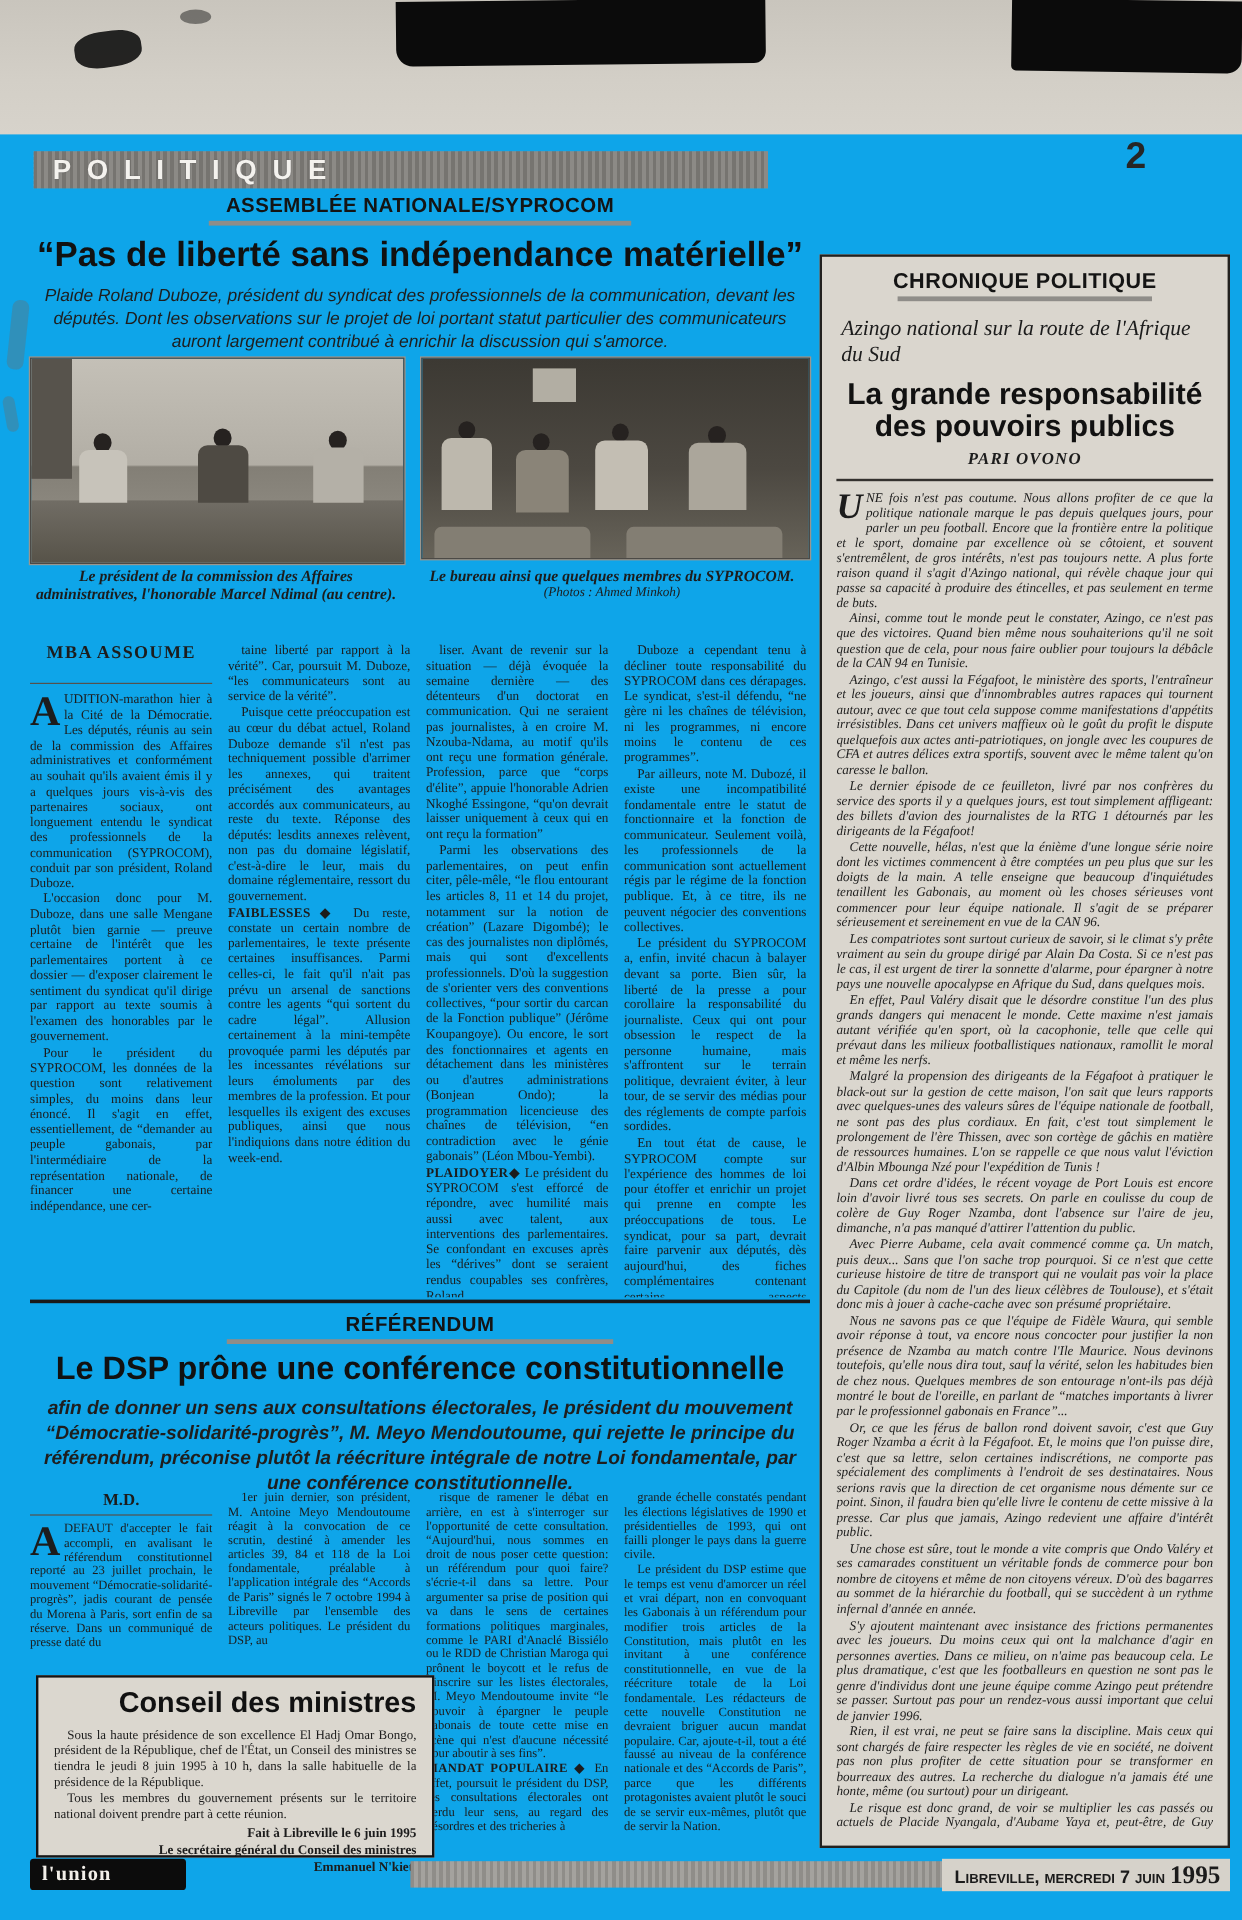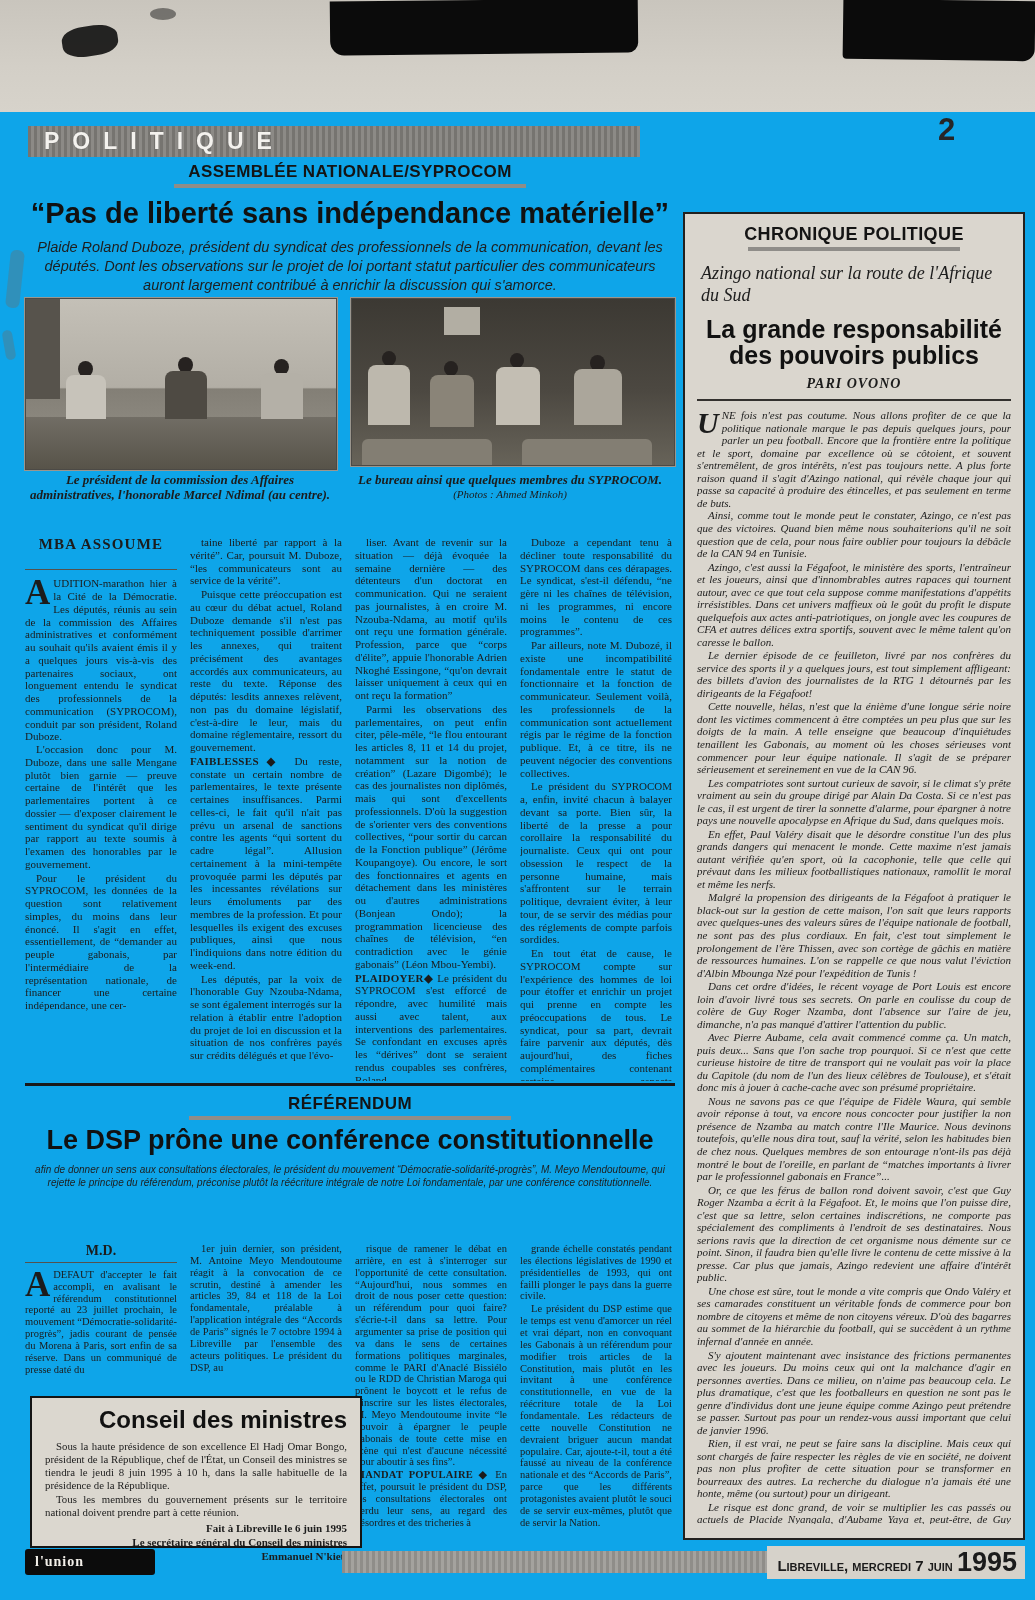--- a/index.html
+++ b/index.html
@@ -58,21 +58,21 @@
   .credit{font-style:italic;font-size:11px;font-weight:normal;text-align:center;margin-top:1px;}
   .cols{position:absolute;display:flex;}
   .cols-main{left:25px;top:536px;width:650px;height:545px;gap:13px;}
   .col{width:152px;height:100%;overflow:hidden;font-size:11px;line-height:1.16;}
   .byline-main{font-weight:bold;font-size:15px;letter-spacing:1.2px;text-align:center;
     border-bottom:1px solid #55524c;padding-bottom:16px;margin-bottom:7px;}
   .sep-rule{position:absolute;left:25px;top:1083px;width:650px;height:3px;background:#191919;}
   
   .ref-head{position:absolute;left:25px;top:1094px;width:650px;}
   .ref-head .headline{font-size:27px;margin-top:6px;}
-  .ref-head .deck{font-size:10px;margin-top:9px;padding:0 2px;}
+  .ref-head .deck{font-size:16px;margin-top:9px;padding:0 2px;font-weight:bold;}
   .cols-dsp{left:25px;top:1243px;width:650px;height:307px;gap:13px;}
   .col-dsp{width:152px;overflow:hidden;font-size:10.5px;line-height:1.13;height:307px;}
   .col-dsp.short{height:148px;}
   .byline-md{font-weight:bold;font-size:14px;text-align:center;border-bottom:1px solid #55524c;
     padding-bottom:3px;margin-bottom:6px;}
   
   .conseil{position:absolute;left:30px;top:1396px;width:332px;height:152px;border:2px solid #141414;
     background:#dbd7cf;padding:6px 13px;box-sizing:border-box;}
   .conseil h2{font-family:"Liberation Sans",sans-serif;font-size:24px;text-align:right;
     margin:2px 0 6px;color:#111;}
@@ -84,27 +84,27 @@
   .chronique .rubric{font-size:18px;}
   .chron-sub{font-style:italic;font-size:18px;line-height:1.2;margin:12px 0 2px;padding-left:4px;}
   .chron-headline{font-size:25px;margin:10px 0 8px;}
   .chron-byline{font-weight:bold;font-style:italic;font-size:14px;letter-spacing:1px;text-align:center;
     border-bottom:2px solid #33312e;padding-bottom:7px;margin:6px 0 8px;}
   .chron-body{font-style:italic;font-size:11px;line-height:1.14;overflow:hidden;height:1115px;}
   .chron-body .dropcap{font-style:italic;font-size:30px;line-height:24px;}
   
   .brand{position:absolute;left:25px;top:1549px;width:130px;height:26px;background:#0c0c0c;
     border-radius:3px;display:flex;align-items:center;}
-  .brand span{color:#f2efe9;font-weight:bold;font-size:14px;letter-spacing:1px;padding-left:10px;}
+  .brand span{color:#f2efe9;font-weight:bold;font-size:17px;letter-spacing:1px;padding-left:10px;}
   .foot-bar{position:absolute;left:342px;top:1551px;width:683px;height:22px;
     background:repeating-linear-gradient(90deg,#8f8d89 0 3px,#a4a29e 3px 6px);
     display:flex;justify-content:flex-end;align-items:center;}
   .foot-date{font-family:"Liberation Sans",sans-serif;font-weight:bold;font-variant:small-caps;
     font-size:15px;color:#1b1b1b;background:#d6d2ca;padding:1px 8px 1px 10px;white-space:nowrap;}
-  .foot-year{font-size:27px;}
+  .foot-year{font-size:21px;font-family:Liberation Serif, serif;}
 </style>
 </head>
 <body>
 
 <div class="page">
 
   <div class="topstrip"></div>
   <div class="blob blob1"></div>
   <div class="blob blob2"></div>
   <div class="blob blob3"></div>
@@ -167,21 +167,20 @@
       <div>
           <p class="para">L'occasion donc pour M. Duboze, dans une salle Mengane plutôt bien garnie — preuve certaine de l'intérêt que les parlementaires portent à ce dossier — d'exposer clairement le sentiment du syndicat qu'il dirige par rapport au texte soumis à l'examen des honorables par le gouvernement.</p>
           <p class="para">Pour le président du SYPROCOM, les données de la question sont relativement simples, du moins dans leur énoncé. Il s'agit en effet, essentiellement, de “demander au peuple gabonais, par l'intermédiaire de la représentation nationale, de financer une certaine indépendance, une cer-</p>
         </div>
     </div>
     <div class="col">
         <div>
           <p class="para">taine liberté par rapport à la vérité”. Car, poursuit M. Duboze, “les communicateurs sont au service de la vérité”.</p>
           <p class="para">Puisque cette préoccupation est au cœur du débat actuel, Roland Duboze demande s'il n'est pas techniquement possible d'arrimer les annexes, qui traitent précisément des avantages accordés aux communicateurs, au reste du texte. Réponse des députés: lesdits annexes relèvent, non pas du domaine législatif, c'est-à-dire le leur, mais du domaine réglementaire, ressort du gouvernement.</p>
           <p class="para runin"><b>FAIBLESSES◆ </b>Du reste, constate un certain nombre de parlementaires, le texte présente certaines insuffisances. Parmi celles-ci, le fait qu'il n'ait pas prévu un arsenal de sanctions contre les agents “qui sortent du cadre légal”. Allusion certainement à la mini-tempête provoquée parmi les députés par les incessantes révélations sur leurs émoluments par des membres de la profession. Et pour lesquelles ils exigent des excuses publiques, ainsi que nous l'indiquions dans notre édition du week-end.</p>
-          <p class="para">Les députés, par la voix de l'honorable Guy Nzouba-Ndama, se sont également interrogés sur la relation à établir entre l'adoption du projet de loi en discussion et la situation de nos confrères payés sur crédits délégués et que l'évo-</p>
         </div>
       </div>
     <div class="col">
         <div>
           <p class="para">liser. Avant de revenir sur la situation — déjà évoquée la semaine dernière — des détenteurs d'un doctorat en communication. Qui ne seraient pas journalistes, à en croire M. Nzouba-Ndama, au motif qu'ils ont reçu une formation générale. Profession, parce que “corps d'élite”, appuie l'honorable Adrien Nkoghé Essingone, “qu'on devrait laisser uniquement à ceux qui en ont reçu la formation”</p>
           <p class="para">Parmi les observations des parlementaires, on peut enfin citer, pêle-mêle, “le flou entourant les articles 8, 11 et 14 du projet, notamment sur la notion de création” (Lazare Digombé); le cas des journalistes non diplômés, mais qui sont d'excellents professionnels. D'où la suggestion de s'orienter vers des conventions collectives, “pour sortir du carcan de la Fonction publique” (Jérôme Koupangoye). Ou encore, le sort des fonctionnaires et agents en détachement dans les ministères ou d'autres administrations (Bonjean Ondo); la programmation licencieuse des chaînes de télévision, “en contradiction avec le génie gabonais” (Léon Mbou-Yembi).</p>
           <p class="para runin"><b>PLAIDOYER◆ </b>Le président du SYPROCOM s'est efforcé de répondre, avec humilité mais aussi avec talent, aux interventions des parlementaires. Se confondant en excuses après les “dérives” dont se seraient rendus coupables ses confrères, Roland</p>
         </div>
       </div>
     <div class="col">

